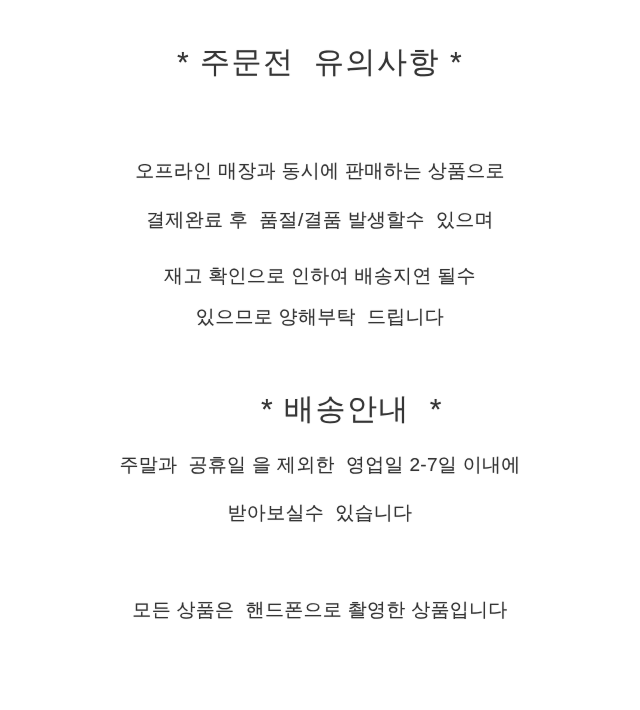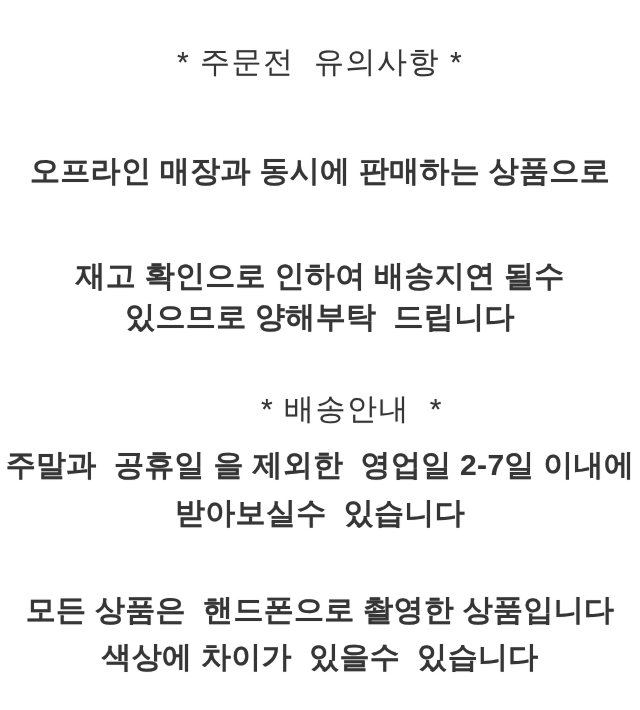--- a/index.html
+++ b/index.html
@@ -26,22 +26,22 @@
     white-space: pre-wrap;
     text-shadow: 0 0 1px rgba(40,40,40,0.35); 
   }
   .section-title {
     font-size: 30px;
     font-weight: 500;
     letter-spacing: 1.5px;
     line-height: 36px;
   }
   .line {
-    font-size: 30px;
-    font-weight: 700;
+    font-size: 19px;
+    font-weight: 400;
     letter-spacing: 0.3px;
     line-height: 36px;
   }
   
   #title-order       { top: 44px; }
   #oc-line-0         { top: 153px; }
   #oc-line-1         { top: 202px; }
   #oc-line-2         { top: 258px; }
   #oc-line-3         { top: 299px; text-align: center; }
   #title-shipping    { top: 391px; padding-left: 32px; }
@@ -51,24 +51,24 @@
   #pn-line-1         { top: 639px; }
 </style>
 </head>
 <body>
 
 <div class="notice-canvas">
 
   <div id="title-order" class="section-title">* 주문전  유의사항 *</div>
 
   <div id="oc-line-0" class="line">오프라인 매장과 동시에 판매하는 상품으로</div>
+  <div id="oc-line-1" class="line">결제완료 후  품절/결품 발생할수  있으며</div>
   <div id="oc-line-2" class="line">재고 확인으로 인하여 배송지연 될수</div>
   <div id="oc-line-3" class="line">있으므로 양해부탁  드립니다</div>
 
   <div id="title-shipping" class="section-title">* 배송안내  *</div>
 
   <div id="sh-line-0" class="line">주말과  공휴일 을 제외한  영업일 2-7일 이내에</div>
   <div id="sh-line-1" class="line">받아보실수  있습니다</div>
 
   <div id="pn-line-0" class="line">모든 상품은  핸드폰으로 촬영한 상품입니다</div>
-  <div id="pn-line-1" class="line">색상에 차이가  있을수  있습니다</div>
 
 </div>
 
 </body></html>

